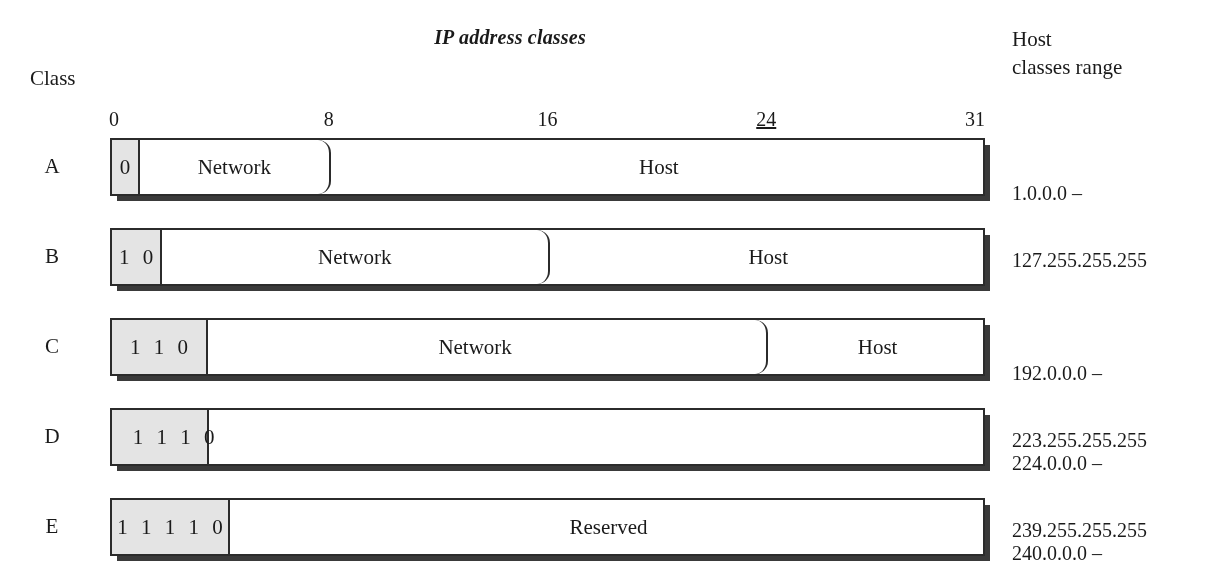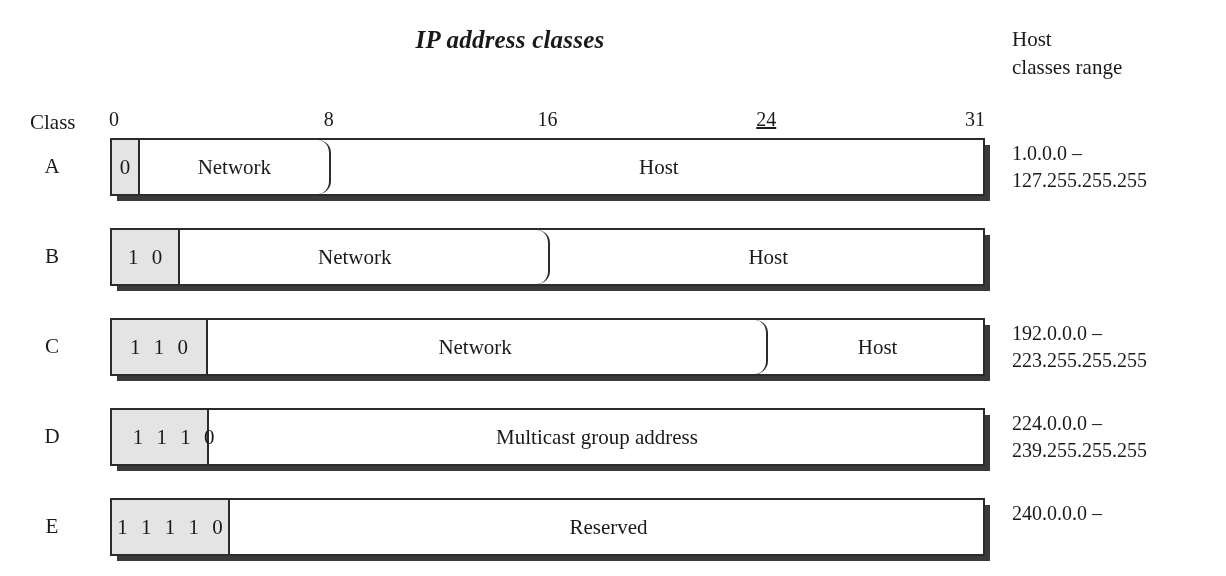--- a/index.html
+++ b/index.html
@@ -18,41 +18,40 @@
 
   
   #diagram-title {
     position: absolute;
     left: 0;
     top: 26px;
     width: 1020px;
     text-align: center;
     font-weight: bold;
     font-style: italic;
-    font-size: 25px;
+    font-size: 20px;
     letter-spacing: 0.2px;
   }
 
   
   #range-header {
     position: absolute;
     left: 1012px;
     top: 26px;
     font-size: 21px;
     line-height: 1.32;
   }
   #range-header div { white-space: nowrap; }
 
   
   #class-caption {
     position: absolute;
     left: 30px;
     top: 66px;
     font-size: 21px;
-    margin-top: 44px;
   }
 
   
   #bit-ruler {
     position: absolute;
     left: 110px;
     top: 108px;
     width: 875px;
     height: 26px;
   }
@@ -116,21 +115,21 @@
   }
 
   
   .range-text {
     position: absolute;
     left: 1012px;
     top: 2px;
     font-size: 20px;
     line-height: 1.34;
   }
-  .range-text div { white-space: nowrap; }
+  .range-text div { white-space: nowrap; margin-top: 40px; }
 </style>
 </head>
 <body>
 
 <div id="diagram-title">IP address classes</div>
 
 <div id="range-header">
   <div>Host</div>
   <div>classes range</div>
 </div>
@@ -154,42 +153,41 @@
         <div class="seg" style="left: 218.75px; width: 656.25px;">Host</div>
       </div>
       <div class="range-text">
         <div>1.0.0.0 –</div>
         <div>127.255.255.255</div>
       </div>
     </div>
     <div class="class-row" style="top: 228px; left: 0px; width: 1226px;">
       <div class="class-letter">B</div>
       <div class="bar">
-        <div class="seg prefix" style="width: 68px;">1 0</div>
+        <div class="seg prefix" style="width: 50px;">1 0</div>
         <div class="seg divider-right" style="left: 50px; width: 387.5px;">Network</div>
         <div class="seg" style="left: 437.5px; width: 437.5px;">Host</div>
       </div>
     </div>
     <div class="class-row" style="top: 318px; left: 0px; width: 1226px;">
       <div class="class-letter">C</div>
       <div class="bar">
         <div class="seg prefix" style="width: 96px;">1 1 0</div>
         <div class="seg divider-right" style="left: 72px; width: 584.25px;">Network</div>
         <div class="seg" style="left: 656.25px; width: 218.75px;">Host</div>
       </div>
       <div class="range-text">
         <div>192.0.0.0 –</div>
         <div>223.255.255.255</div>
       </div>
     </div>
     <div class="class-row" style="top: 408px; left: 0px; width: 1226px;">
       <div class="class-letter">D</div>
       <div class="bar">
         <div class="seg prefix" style="width: 97px; padding-left: 32px;">1 1 1 0</div>
-        <div class="seg" style="left: 95px; width: 780px;">Multicast group address</div>
       </div>
       <div class="range-text">
         <div>224.0.0.0 –</div>
         <div>239.255.255.255</div>
       </div>
     </div>
     <div class="class-row" style="top: 498px; left: 0px; width: 1226px;">
       <div class="class-letter">E</div>
       <div class="bar">
         <div class="seg prefix" style="width: 118px;">1 1 1 1 0</div>

